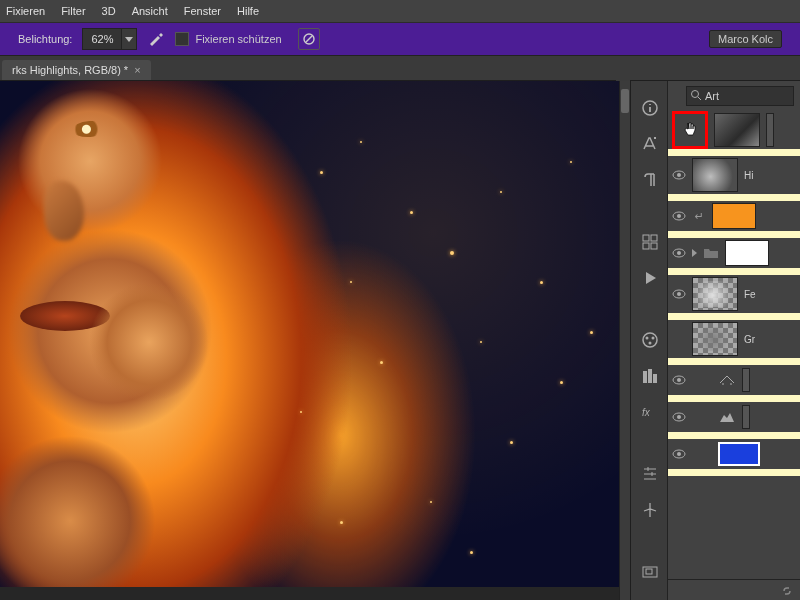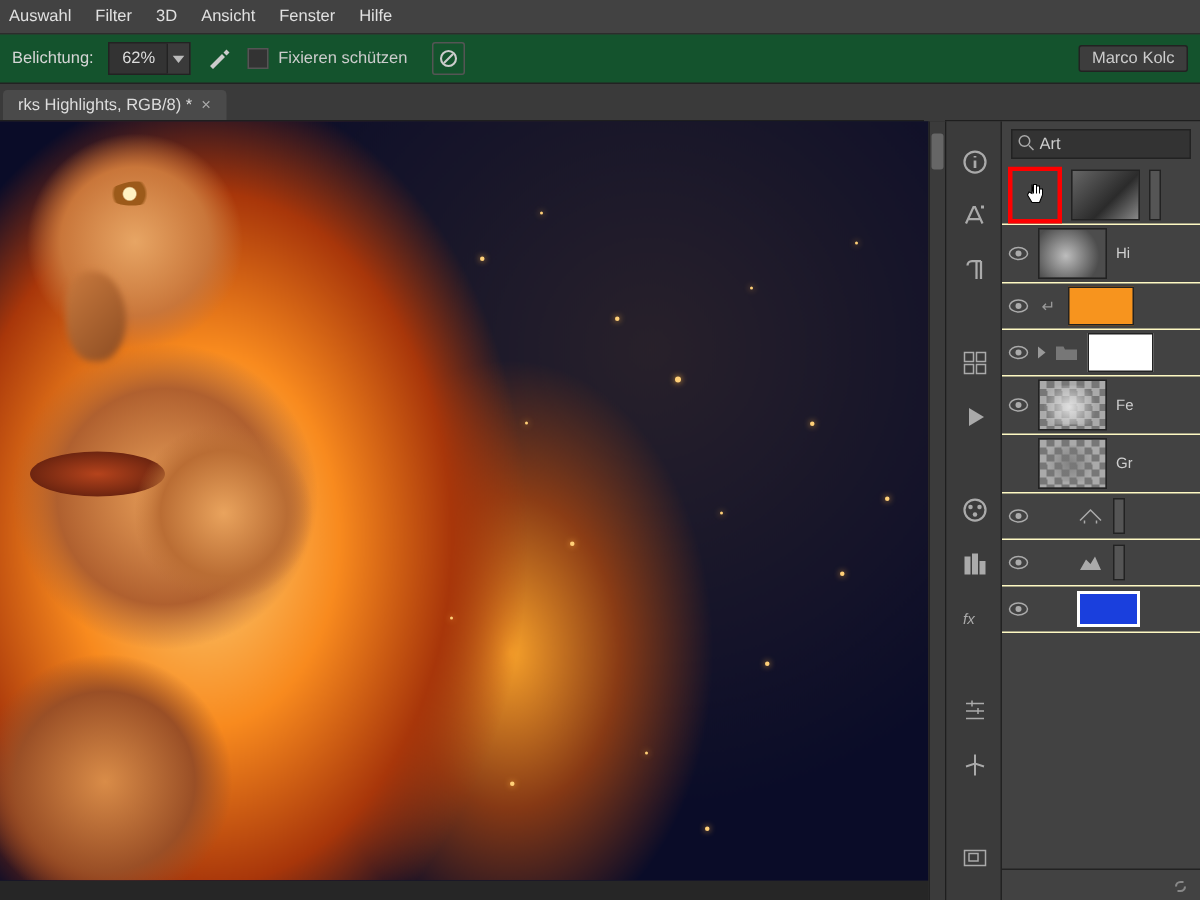--- a/index.html
+++ b/index.html
@@ -1,18 +1,18 @@
 <!DOCTYPE html>
 <html><head>
 <meta charset="utf-8">
 <style>
   html,body{margin:0;padding:0;width:800px;height:600px;overflow:hidden;background:#2a2a2a;font-family:Tahoma,Arial,sans-serif;font-size:11px;color:#ccc;}
   .menubar{height:22px;background:#424242;display:flex;align-items:center;padding-left:6px;gap:16px;border-bottom:1px solid #2c2c2c;}
   .menubar span{color:#e0e0e0;cursor:default;}
-  .optbar{height:32px;background:#14532d;display:flex;align-items:center;padding:0 8px;gap:10px;border-bottom:1px solid #222;}
+  .optbar{height:32px;background:#4c1d95;display:flex;align-items:center;padding:0 18px;gap:10px;border-bottom:1px solid #222;}
   .optlab{color:#d6d6d6;}
   .optval{display:flex;align-items:center;background:#333;border:1px solid #222;height:20px;}
   .optval input{width:34px;background:transparent;border:0;color:#ddd;font-size:11px;text-align:center;outline:none;}
   .dropbtn{width:14px;height:20px;background:#3a3a3a;border-left:1px solid #222;display:flex;align-items:center;justify-content:center;}
   .ico{display:inline-flex;align-items:center;justify-content:center;color:#ccc;}
   .checkbox{width:12px;height:12px;border:1px solid #555;background:#333;display:inline-block;}
   .rightuser{margin-left:auto;background:#3d3d3d;border:1px solid #222;padding:2px 8px;border-radius:2px;}
   .doctabs{height:24px;background:#3a3a3a;border-bottom:1px solid #1e1e1e;display:flex;align-items:flex-end;}
   .doctab{background:#4a4a4a;padding:4px 10px;font-size:11px;color:#ddd;border-top-left-radius:3px;border-top-right-radius:3px;margin-left:2px;display:flex;align-items:center;gap:6px;}
   .doctab .x{color:#aaa;}
@@ -43,21 +43,21 @@
   .iconstrip .s{width:20px;height:20px;color:#b8b8b8;display:flex;align-items:center;justify-content:flex-end;}
   .sep{width:26px;height:1px;background:#262626;margin:4px 0;}
   .layerspanel{flex:1;background:#424242;display:flex;flex-direction:column;overflow:hidden;}
   .paneltab{background:#323232;display:flex;}
   .paneltab .t{padding:4px 10px;background:#424242;color:#ddd;}
   .searchrow{padding:5px 6px;display:flex;gap:4px;}
   .blendrow{padding:0 6px 4px;color:#888;font-size:10px;}
   .fixrow{padding:3px 6px;display:flex;align-items:center;gap:6px;color:#aaa;font-size:10px;border-top:1px solid #333;border-bottom:1px solid #333;}
   .fixrow .fi{width:14px;height:14px;color:#888;}
   .layerstack{flex:1;overflow:hidden;}
-  .lrow{display:flex;align-items:center;height:38px;border-bottom:1px solid #fef9c3;padding:0 4px;gap:6px;}
+  .lrow{display:flex;align-items:center;height:38px;border-bottom:7px solid #fef9c3;padding:0 4px;gap:6px;}
   .lrow.small{height:30px;}
   .eyei{width:14px;height:14px;color:#b0b0b0;flex-shrink:0;}
   .thumb{width:44px;height:32px;border:1px solid #222;background:#555;flex-shrink:0;}
   .thumb.sm{width:42px;height:24px;}
   .thumb.checker{background:repeating-conic-gradient(#777 0 25%, #aaa 0 50%) 0 0/10px 10px;}
   .thumb.firegrey{background:linear-gradient(135deg,#666,#2b2b2b 60%,#888);}
   .thumb.firegrey2{background:radial-gradient(circle at 40% 55%, #bdbdbd 0%, #4d4d4d 70%);}
   .thumb.orange{background:#f7941e;}
   .thumb.white{background:#fff;}
   .thumb.blue{background:#1a3fdd;border:2px solid #fff;box-sizing:border-box;}
@@ -66,21 +66,21 @@
   .cursorimg{width:12px;height:16px;}
   .triR{width:0;height:0;border-top:4px solid transparent;border-bottom:4px solid transparent;border-left:5px solid #999;}
   .layerfoot{height:22px;border-top:1px solid #222;display:flex;align-items:center;justify-content:flex-end;padding:0 6px;gap:8px;color:#888;}
   .collapsebar{position:absolute;right:170px;top:79px;width:14px;height:14px;background:#3a3a3a;display:flex;align-items:center;justify-content:center;}
   svg{display:block;}
 </style>
 </head>
 <body>
 
 <div class="menubar">
-  <span>Auswahl</span>
+  <span>Fixieren</span>
   <span>Filter</span>
   <span>3D</span>
   <span>Ansicht</span>
   <span>Fenster</span>
   <span>Hilfe</span>
 </div>
 
 <div class="optbar">
   <span class="optlab">Belichtung:</span>
   <div class="optval">
@@ -230,21 +230,21 @@
       <div class="s">
           <svg width="18" height="18">
             <path d="M9 2 L15 5 L15 12 L9 16 L3 12 L3 5 Z M3 5 L9 8 L15 5 M9 8 L9 16" fill="none" stroke="#aaa"></path>
           </svg>
         </div>
 
     </div>
 
     <div class="layerspanel">
       <div class="searchrow">
-        <div style="position:relative;flex:1;">
+        <div style="position:relative;flex:1;margin-left:12px;">
           <div style="position:absolute;left:4px;top:3px;" class="ico">
             <svg width="12" height="12">
                 <circle cx="5" cy="5" r="3.5" fill="none" stroke="#aaa"></circle>
                 <path d="M8 8 L11 11" stroke="#aaa"></path>
               </svg>
           </div>
           <input style="width: 100%; background: rgb(51, 51, 51); border: 1px solid rgb(34, 34, 34); color: rgb(204, 204, 204); font-size: 11px; height: 20px; padding-left: 18px; box-sizing: border-box;" value="Art">
         </div>
       </div>
 

